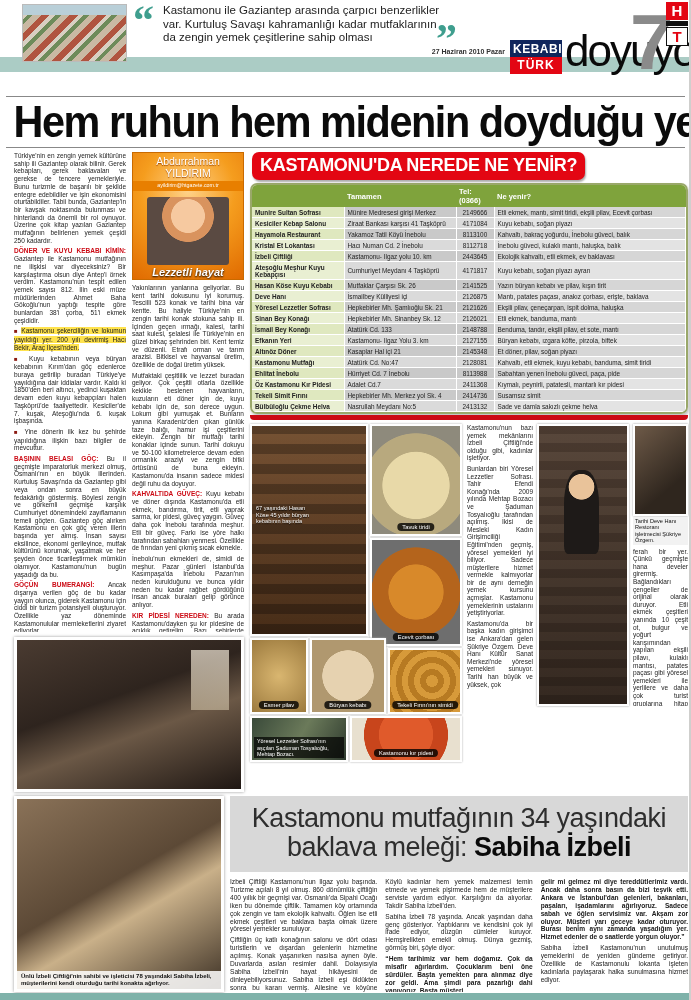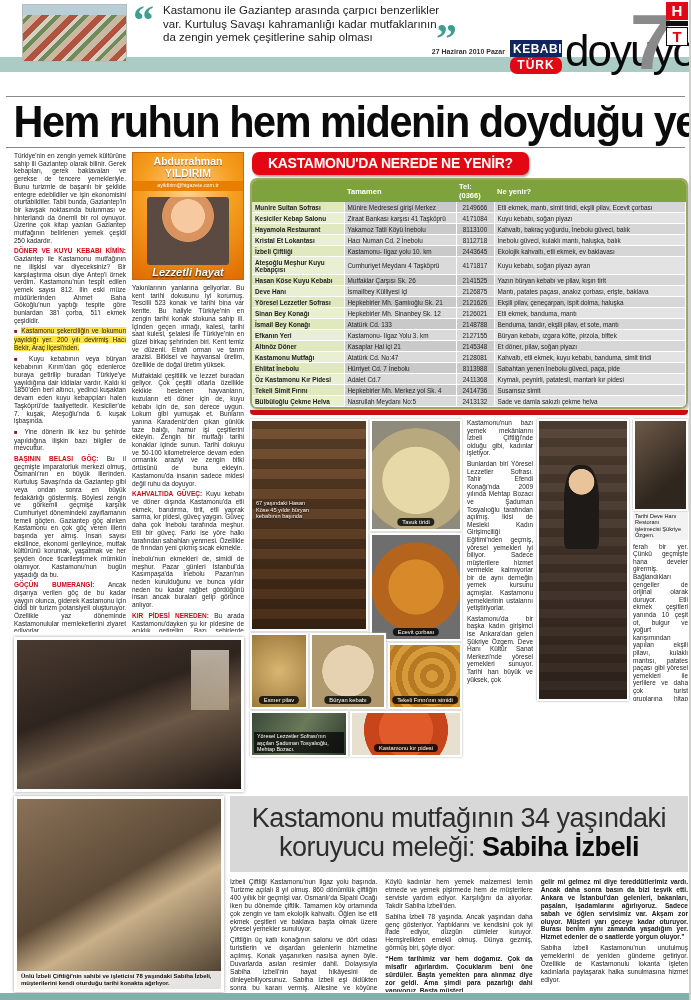--- a/index.html
+++ b/index.html
@@ -17,21 +17,21 @@
       repeating-linear-gradient(135deg,#b0543f 0 6px,#d8cfc2 6px 10px,#6e8b5a 10px 14px,#c9b9a3 14px 20px);
   }
   .quote-wrap { position:absolute; top:4px; left:133px; width:330px; }
   .qmark { color:#3f9e8e; font-size:42px; font-weight:bold; line-height:20px; font-family:"Liberation Serif", serif; }
   .qmark.open { position:absolute; left:0; top:6px; }
   .qmark.close { position:absolute; right:6px; bottom:-4px; }
   .quote-text { margin-left:30px; width:280px; font-size:11.5px; line-height:13.5px; color:#222; font-weight:500; }
   .date-line { position:absolute; top:48px; left:400px; width:105px; text-align:right; font-size:7px; font-weight:bold; color:#333; }
   .ht-logo { position:absolute; top:40px; left:510px; width:52px; }
   .ht-logo .haber { background:#10265c; color:#fff; font-weight:bold; font-size:12px; text-align:center; padding:2px 3px 1px; letter-spacing:.5px; }
-  .ht-logo .turk  { background:#e30613; color:#fff; font-weight:bold; font-size:12px; text-align:center; padding:1px 3px 2px; letter-spacing:1px;border-radius:7px; }
+  .ht-logo .turk  { background:#e30613; color:#fff; font-weight:bold; font-size:12px; text-align:center; padding:1px 3px 2px; letter-spacing:1px; }
   .lezzet { position:absolute; top:26px; left:565px; font-size:44px; color:#0a0a0a; letter-spacing:-2px; font-weight:500; }
   .ht-corner { position:absolute; top:0; left:630px; width:58px; height:90px; }
   .big7 { position:absolute; left:0; top:0; font-size:78px; font-weight:bold; color:#8a8a8a; line-height:84px; letter-spacing:-4px; }
   .ht-stack { position:absolute; right:0; top:2px; width:22px; text-align:center; }
   .ht-stack .h { background:#e30613; color:#fff; font-weight:bold; font-size:15px; line-height:18px; }
   .ht-stack .bar { background:#111; height:5px; margin:1px 0; }
   .ht-stack .t { color:#e30613; background:#fff; border:1px solid #111; font-weight:bold; font-size:15px; line-height:17px; }
 
   
   .headline-box { position:absolute; top:96px; left:6px; width:679px; height:52px;
@@ -45,36 +45,36 @@
   .cols { display:flex; gap:6px; height:480px; overflow:hidden; }
   .txtcol { font-size:6.5px; line-height:7.7px; color:#1c1c1c; text-align:justify; overflow:hidden; }
   .txtcol p { margin-bottom:3px; }
   .col1 { width:112px; flex:none; }
   .col2 { width:112px; flex:none; }
   .lead { color:#cc0a14; font-weight:bold; }
   .hl { background:#ffe34d; }
   .sq { color:#8b1a12; font-size:6px; }
   .author-box { width:100%; height:128px; margin-bottom:4px; position:relative; border:1px solid #c96a00;
     background:radial-gradient(circle at 50% 30%, #ffd28a 0%, #f59d1e 45%, #e06a00 100%); overflow:hidden; }
-  .author-box .nm { text-align:center; color:#fff; font-weight:bold; font-size:10.5px; line-height:11.5px; padding-top:3px;
+  .author-box .nm { text-align:center; color:#fff; font-weight:normal; font-size:10.5px; line-height:11.5px; padding-top:3px;
     text-shadow:0 1px 1px #a34c00; }
   .author-box .em { text-align:center; color:#fff; font-size:5.3px; background:#e87f00; margin-top:2px; padding:1px 0; }
   .author-face { position:absolute; bottom:14px; left:14px; right:14px; top:44px;
     background:radial-gradient(circle at 50% 28%, #f6c9a0 0 26%, #d9935e 27% 40%, #5a4a42 41% 100%); border-radius:3px; }
   .author-tag { position:absolute; bottom:2px; left:0; right:0; text-align:center; color:#fff; font-style:italic;
     font-size:11px; font-weight:bold; text-shadow:0 1px 2px #000; }
   .kitchen-photo { margin-top:5px; width:100%; height:155px; border:3px solid #fff; box-shadow:0 0 3px #999;
     background:linear-gradient(160deg,#4a3b31 0%,#2e241e 40%,#6b5846 60%,#1f1713 100%); position:relative; }
   .kitchen-photo:after { content:""; position:absolute; right:12px; top:10px; width:38px; height:60px;
     background:linear-gradient(#d9cfc0,#b7a88f); opacity:.8; }
 
   
   .right-zone { flex:1; }
-  .tbl-title { display:inline-block; background:#e30613; color:#fff; font-weight:bold; font-size:14px;
-    letter-spacing:-0.3px; padding:3px 16px 4px; border-radius:7px; box-shadow:1px 2px 2px #00000055; margin:0 0 3px 2px; }
+  .tbl-title { display:inline-block; background:#e30613; color:#fff; font-weight:bold; font-size:18px;
+    letter-spacing:-0.3px; padding:3px 8px 4px; border-radius:7px; box-shadow:1px 2px 2px #00000055; margin:0 0 3px 2px; }
   .tbl-wrap { border:2px solid #9aa86a; border-radius:7px; overflow:hidden; box-shadow:1px 2px 3px #00000044; }
   table.resto { width:100%; border-collapse:collapse; font-size:6.4px; }
   table.resto th { background:#7fa33c; color:#fff; text-align:left; font-size:7.5px; padding:2px 3px; }
   table.resto td { padding:1.5px 3px; border-bottom:1px solid #fff; border-right:1px solid #fff; color:#222; }
   td.n { background:#dfe8bf; font-weight:bold; width:92px; color:#1d2a10; }
   td.a { background:#c9c9c9; width:112px; }
   td.t { background:#c9c9c9; width:38px; text-align:center; }
   td.f { background:#d6d6d6; }
   tr:nth-child(even) td.n { background:#e9efd2; }
   tr:nth-child(even) td.a, tr:nth-child(even) td.t { background:#dadada; }
@@ -367,21 +367,21 @@
   </div>
 
   <div class="bottom">
     <div class="b-photo">
       <div class="b-caption">Ünlü İzbeli Çiftliği'nin sahibi ve işleticisi 78 yaşındaki Sabiha İzbeli, müşterilerini kendi oturduğu tarihi konakta ağırlıyor.</div>
     </div>
     <div class="b-right">
       <div class="b-titlebox">
         <div class="b-title">
           <span>Kastamonu mutfağının 34 yaşındaki</span><br>
-          <span>koruyucu meleği: </span><b>Sabiha İzbeli</b>
+          <span>baklava meleği: </span><b>Sabiha İzbeli</b>
         </div>
       </div>
       <div class="b-cols">
         <div class="b-col">
           <p>İzbeli Çiftliği Kastamonu'nun Ilgaz yolu başında. Turizme açılalı 8 yıl olmuş. 860 dönümlük çiftliğin 400 yıllık bir geçmişi var. Osmanlı'da Sipahi Ocağı iken bu dönemde çiftlik. Tamamen köy ortamında çok zengin ve tam ekolojik kahvaltı. Öğlen ise etli ekmek çeşitleri ve baklava başta olmak üzere yöresel yemekler sunuluyor.</p>
           <p>Çiftliğin üç katlı konağının salonu ve dört odası turistlerin ve dışardan gelenlerin hizmetine açılmış. Konak yaşanırken nasılsa aynen öyle. Duvarlarda asılan resimler dahil. Dolayısıyla Sabiha İzbeli'nin hayat hikâyesini de dinleyebiliyorsunuz. Sabiha İzbeli eşi öldükten sonra bu kararı vermiş. Ailesine ve köyüne öncülük etmiş.</p>
         </div>
         <div class="b-col">
           <p>Köylü kadınlar hem yemek malzemesi temin etmede ve yemek pişirmede hem de müşterilere serviste yardım ediyor. Karşılığını da alıyorlar. Takdir Sabiha İzbeli'den.</p>
           <p>Sabiha İzbeli 78 yaşında. Ancak yaşından daha genç gösteriyor. Yaptıklarını ve kendisini çok iyi ifade ediyor, düzgün cümleler kuruyor. Hemşirelikten emekli olmuş. Dünya gezmiş, görmüş biri, şöyle diyor:</p>

